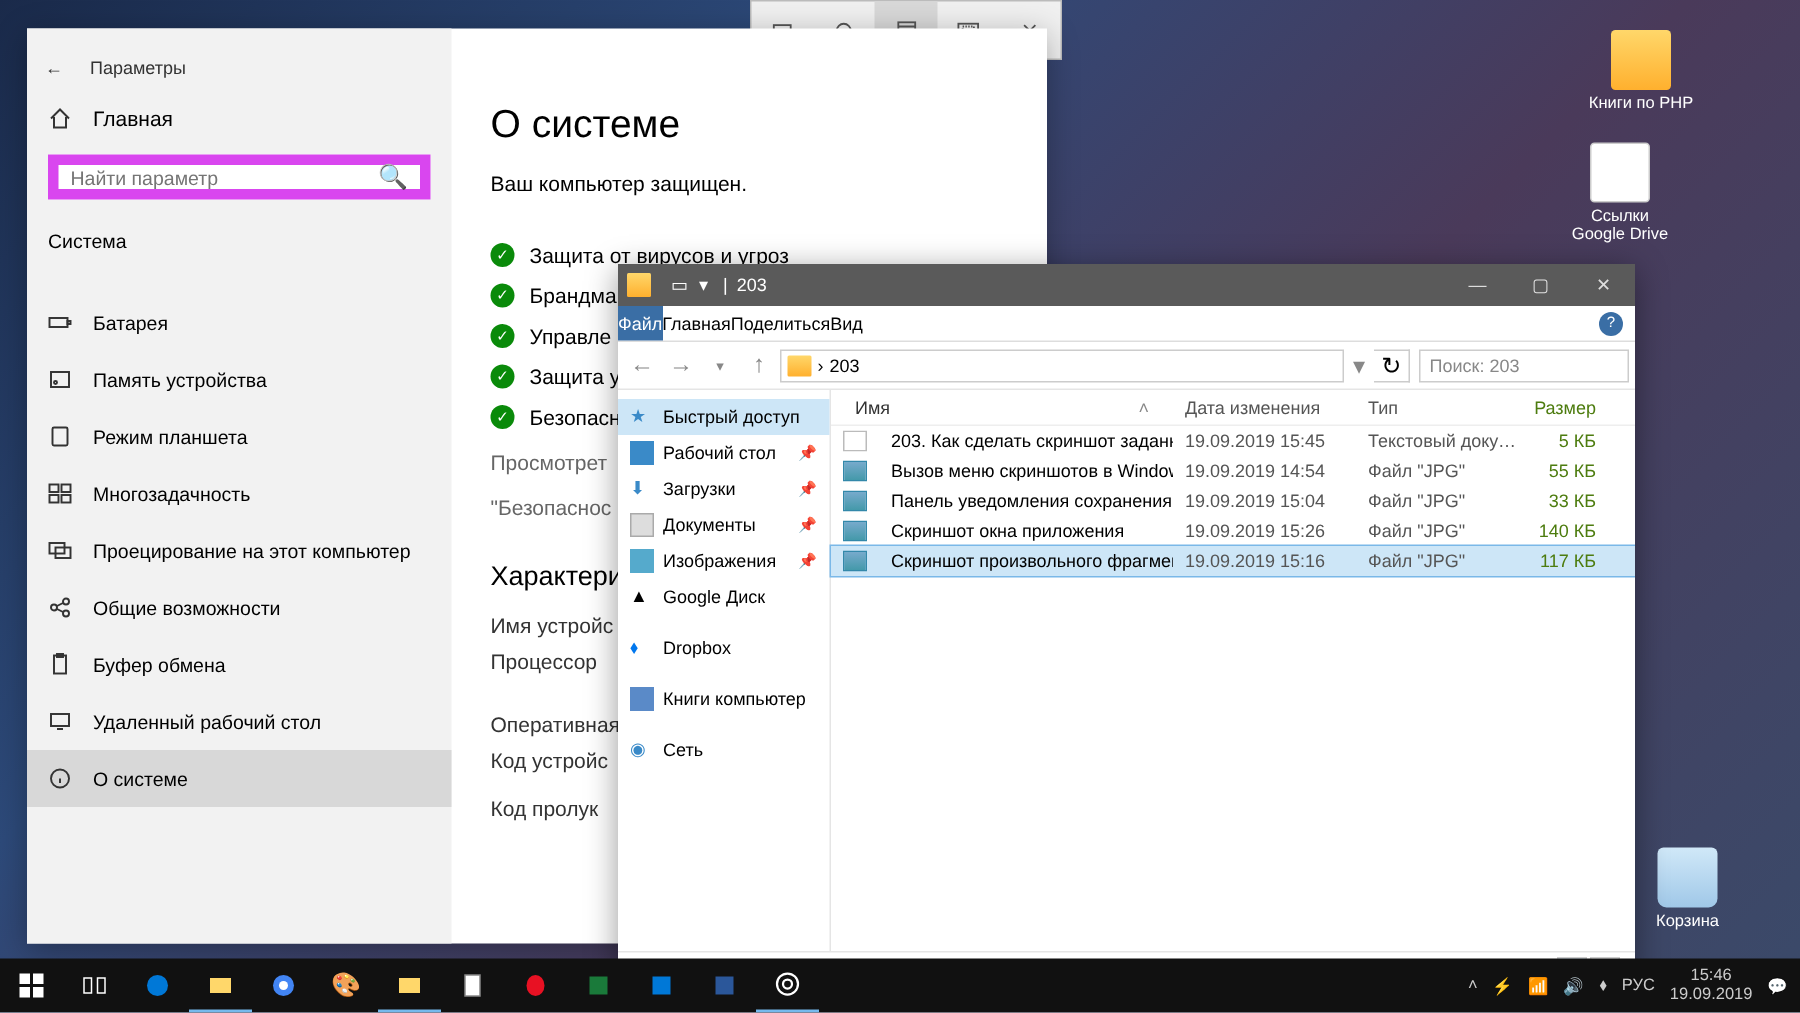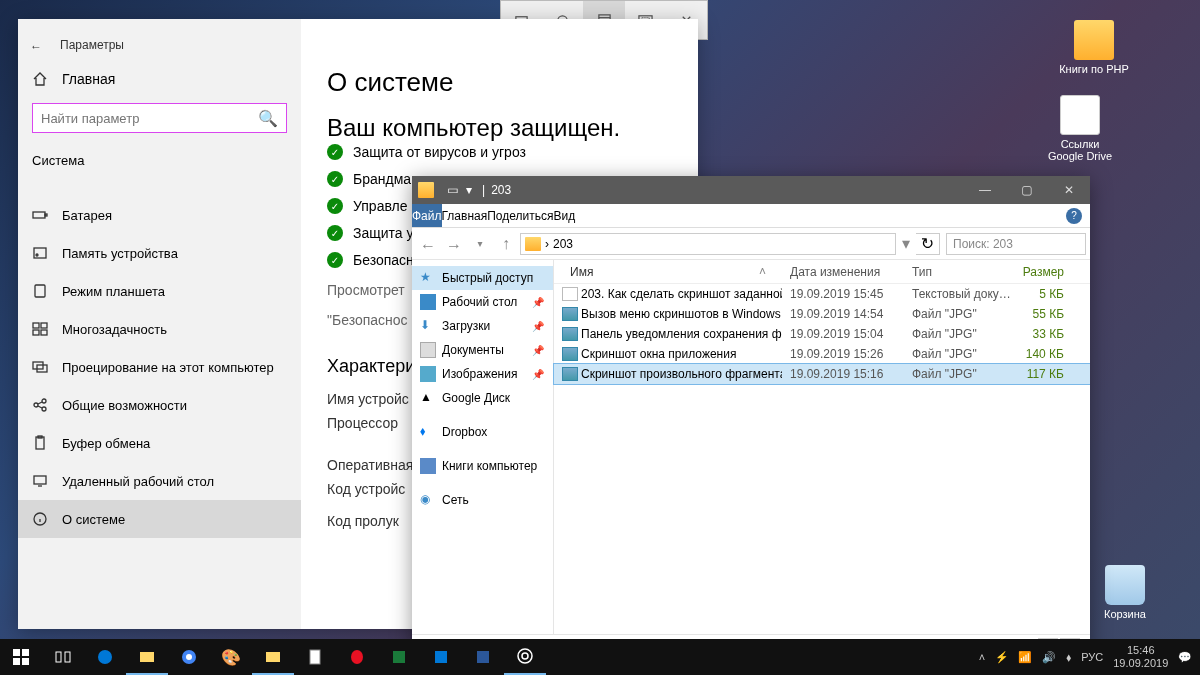--- a/index.html
+++ b/index.html
@@ -17,29 +17,29 @@
 .snip .sb.active{background:#d8d8d8}
 .snip svg{width:15px;height:15px;stroke:#555;fill:none;stroke-width:1.3}
 
 
 .settings{position:absolute;left:18px;top:19px;width:680px;height:610px;background:#fff;display:flex;box-shadow:0 4px 20px rgba(0,0,0,.3)}
 .settings .sidebar{width:283px;background:#f2f2f2;display:flex;flex-direction:column;padding-top:10px}
 .settings .titlebar{height:32px;display:flex;align-items:center;padding:0 12px;font-size:12px;color:#333}
 .settings .back{margin-right:18px;cursor:pointer}
 .settings .home{display:flex;align-items:center;padding:10px 14px;font-size:14px;cursor:pointer}
 .settings .home svg{width:16px;height:16px;margin-right:14px}
-.settings .search{margin:6px 14px 10px;height:30px;border:1px solid #d946ef;background:#fff;display:flex;align-items:center;padding:0 8px}
+.settings .search{margin:6px 14px 10px;height:30px;border:7px solid #d946ef;background:#fff;display:flex;align-items:center;padding:0 8px}
 .settings .search input{border:none;flex:1;font-size:13px;outline:none;background:transparent}
 .settings .cat{padding:10px 14px;font-size:13px;font-weight:400}
 .settings .item{display:flex;align-items:center;padding:11px 14px;font-size:13px;cursor:pointer}
 .settings .item svg{width:16px;height:16px;margin-right:14px;stroke:#333;fill:none;stroke-width:1.3}
 .settings .item.sel{background:#d8d8d8}
 .settings .content{flex:1;padding:48px 26px 0;overflow:hidden}
 .settings h1{font-size:26px;font-weight:400;margin-bottom:16px}
-.settings .sub{font-size:24px;font-weight:400;margin-bottom:2px}
+.settings .sub{font-size:14px;font-weight:400;margin-bottom:32px}
 .settings .chk{display:flex;align-items:center;margin-bottom:11px;font-size:14px}
 .settings .chk .ci{width:16px;height:16px;border-radius:50%;background:#0a8a0a;margin-right:10px;display:flex;align-items:center;justify-content:center;color:#fff;font-size:10px;flex-shrink:0}
 .settings .link{color:#666;font-size:14px;margin:14px 0 4px}
 .settings .sec{font-size:18px;font-weight:400;margin:28px 0 14px}
 .settings .spec{font-size:14px;margin-bottom:8px;color:#333}
 
 
 .explorer{position:absolute;left:412px;top:176px;width:678px;height:480px;background:#fff;box-shadow:0 4px 20px rgba(0,0,0,.4);display:flex;flex-direction:column}
 .explorer .titlebar{height:28px;background:#5a5a5a;display:flex;align-items:center;color:#fff;font-size:12px}
 .explorer .titlebar .ticon{width:16px;height:16px;margin:0 6px;background:linear-gradient(#ffd76a,#ffb02e);border-radius:1px}
@@ -63,21 +63,21 @@
 .explorer .nav .ni{display:flex;align-items:center;padding:4px 8px;cursor:pointer;gap:6px}
 .explorer .nav .ni.sel{background:#cde6f7}
 .explorer .nav .ni .nic{width:16px;height:16px;flex-shrink:0}
 .explorer .nav .ni .pin{margin-left:auto;color:#888;font-size:10px}
 .explorer .nav .sep{height:10px}
 .explorer .files{flex:1;display:flex;flex-direction:column;font-size:12px}
 .explorer .files .hdr{display:flex;height:24px;align-items:center;border-bottom:1px solid #eee;color:#333}
 .explorer .files .hdr span{padding:0 8px;cursor:pointer}
 .explorer .files .row{display:flex;height:20px;align-items:center;cursor:pointer}
 .explorer .files .row.sel{background:#cde6f7;outline:1px solid #7ab8e8}
-.explorer .files .c-name{width:228px;display:flex;align-items:center;gap:3px;padding-left:8px;overflow:hidden;white-space:nowrap;text-overflow:ellipsis}
+.explorer .files .c-name{width:228px;display:flex;align-items:center;gap:16px;padding-left:8px;overflow:hidden;white-space:nowrap;text-overflow:ellipsis}
 .explorer .files .c-date{width:122px;padding-left:8px;color:#555}
 .explorer .files .c-type{width:108px;padding-left:8px;color:#555;overflow:hidden;white-space:nowrap;text-overflow:ellipsis}
 .explorer .files .c-size{width:60px;text-align:right;padding-right:8px;color:#4d7c0f}
 .explorer .files .fic{width:16px;height:14px;flex-shrink:0}
 .explorer .files .fic.txt{background:#fff;border:1px solid #bbb}
 .explorer .files .fic.jpg{background:linear-gradient(#7ac,#49a);border:1px solid #38a}
 .explorer .status{height:22px;border-top:1px solid #e5e5e5;display:flex;align-items:center;padding:0 10px;font-size:11px;color:#555}
 .explorer .status .views{margin-left:auto;display:flex;gap:2px}
 .explorer .status .views span{width:20px;height:16px;border:1px solid #ccc;cursor:pointer}
 .explorer .status .views span.a{background:#d0e4f5}

